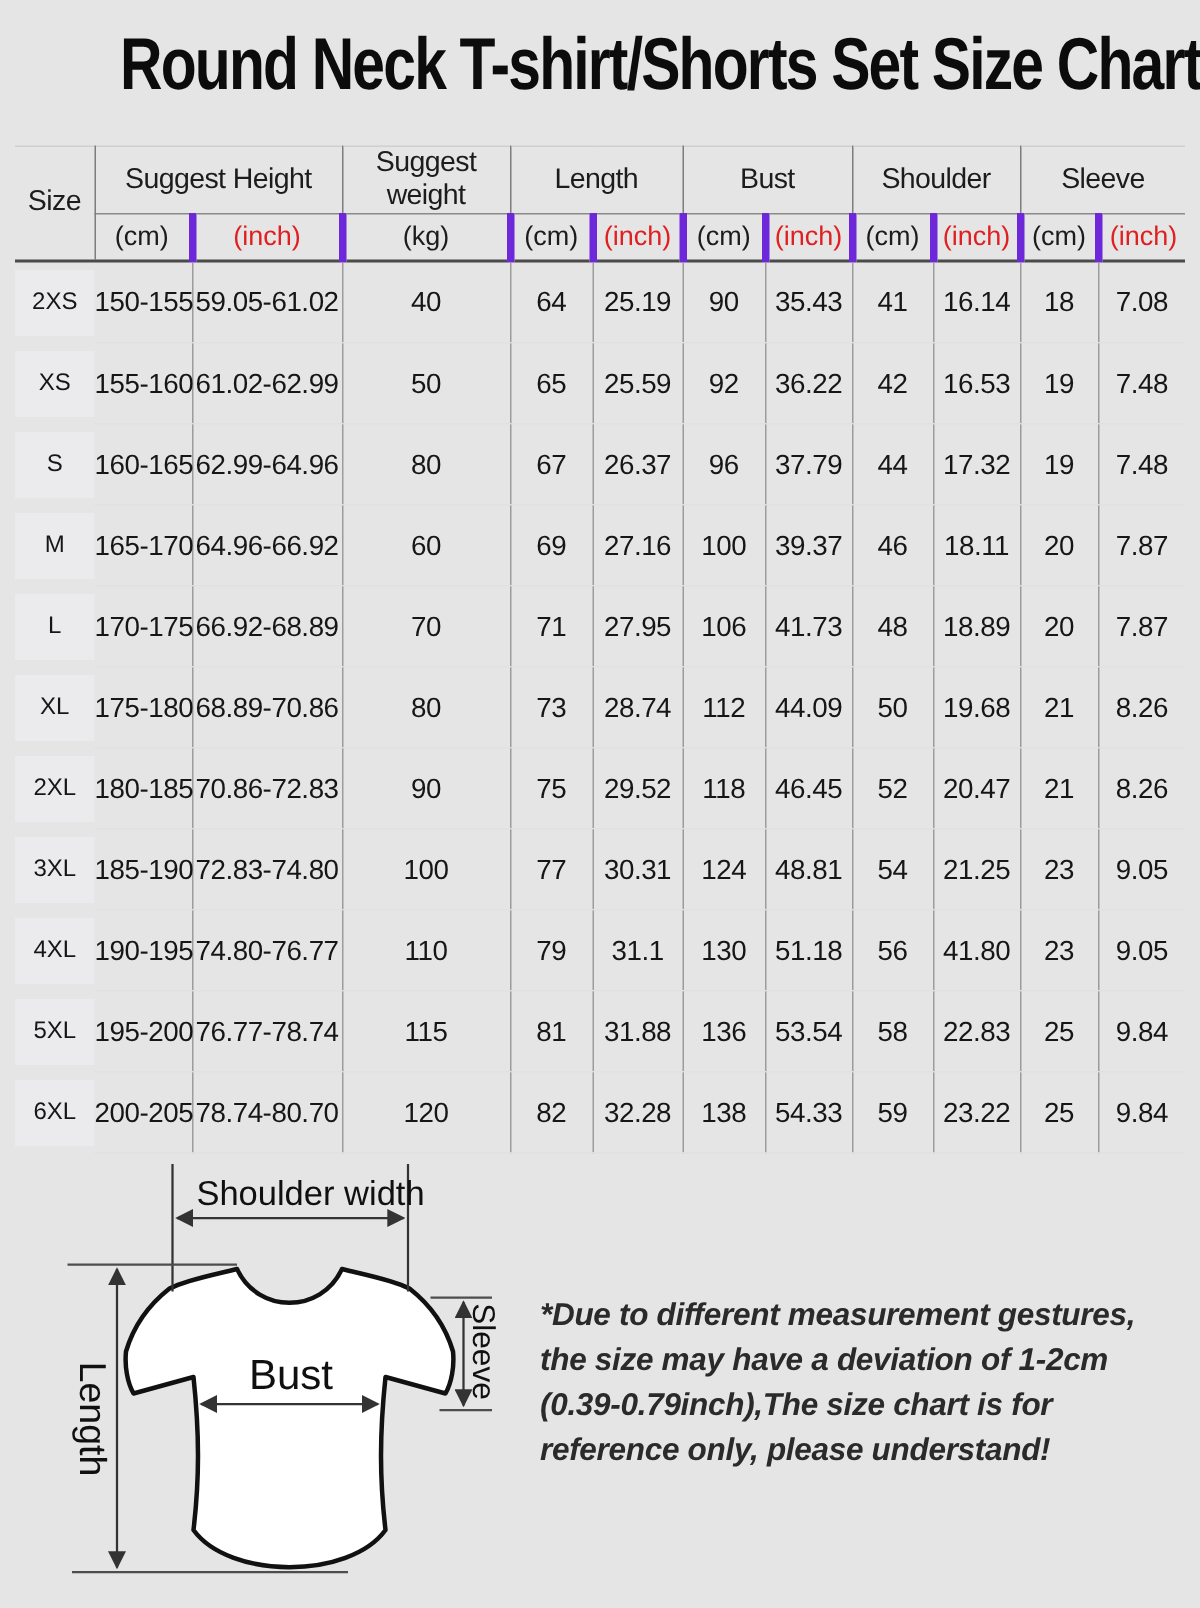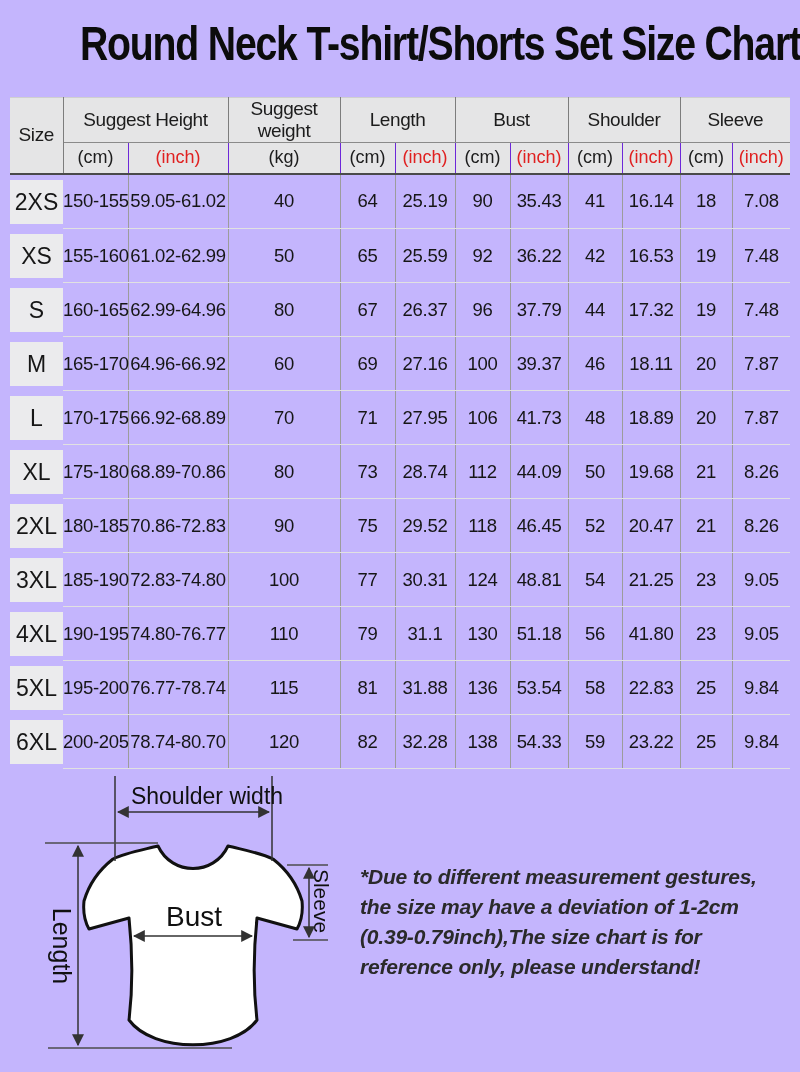--- a/index.html
+++ b/index.html
@@ -2,54 +2,54 @@
 <html style="--red: #e02020; --header-bg: #e5e5e6; --size-bg: #ebebed;"><head>
 <meta charset="utf-8">
 <style>
   :root{
     --red:#e02020;
     --header-bg:#e5e5e6;
     --size-bg:#ebebed;
   }
   html,body{margin:0;padding:0;background:#fff;}
   .page{
-    position:relative;width:800px;height:1072px;background:#c4b5fd;
+    position:relative;width:800px;height:1072px;background:#e5e5e5;
     font-family:"Liberation Sans", sans-serif;overflow:hidden;color:#161616;
   }
   
   .title{
     position:absolute;top:8px;left:0;width:800px;margin:0;text-align:center;
     font-size:49px;font-weight:700;letter-spacing:-1.5px;color:#0c0c0c;
     transform:scaleX(0.8);line-height:70px;white-space:nowrap;
   }
   
   table.size-table{
     position:absolute;left:10px;top:97px;width:780px;
     border-collapse:collapse;table-layout:fixed;border-top:1px solid #cfcfcf;
   }
   thead th{background:var(--header-bg);font-weight:normal;color:#1c1c1c;padding:0;}
   tr.group-row{height:39px;}
   tr.group-row th{font-size:19px;letter-spacing:-0.4px;}
   tr.unit-row{height:31px;}
-  tr.unit-row th{font-size:18px;border-right:1px solid #6d28d9;border-bottom:2px solid #4a4a4a;}
+  tr.unit-row th{font-size:18px;border-right:5px solid #6d28d9;border-bottom:2px solid #4a4a4a;}
   tr.unit-row th.last{border-right:none;}
   th.size-h{border-right:1px solid #7d7d7d;border-bottom:2px solid #4a4a4a;font-size:19px;margin-top:44px;}
   tr.group-row th.grp{border-bottom:1px solid #8a8a8a;border-right:1px solid #7d7d7d;}
   tr.group-row th.grp.last{border-right:none;}
   .red{color:var(--red);}
   tbody tr{height:54px;}
   td.val{
     text-align:center;font-size:18.5px;letter-spacing:-0.3px;white-space:nowrap;
     color:#161616;border-right:1px solid #9c9c9c;border-bottom:1px solid #e1e1e1;padding:0;
   }
   td.val:last-child{border-right:none;}
   td.size-td{padding:0;}
   .size-chip{
     background:var(--size-bg);height:44px;line-height:44px;margin:5px 0;
-    text-align:center;font-size:23px;color:#161616;
+    text-align:center;font-size:16px;color:#161616;
   }
   
   .diagram{position:absolute;left:0;top:770px;width:360px;height:302px;}
   .diagram svg{position:absolute;left:0;top:0;}
   .dlabel{position:absolute;transform:translate(-50%,-50%);color:#101010;white-space:nowrap;}
   .lbl-shoulder{left:193px;top:26px;font-size:23px;padding-left:28px;}
   .lbl-bust{left:194px;top:147px;font-size:28px;}
   .lbl-length{left:61px;top:176px;font-size:25px;writing-mode:vertical-rl;transform:translate(-50%,-50%);}
   .lbl-sleeve{left:321px;top:131px;font-size:21px;writing-mode:vertical-rl;transform:translate(-50%,-50%);}
   

